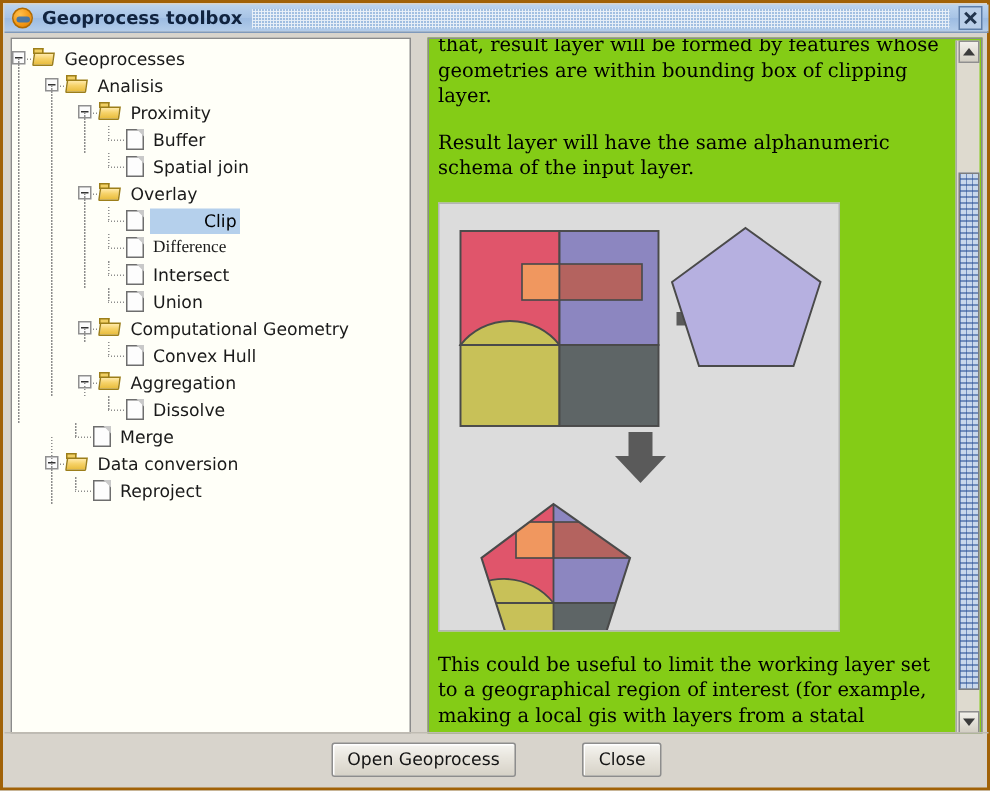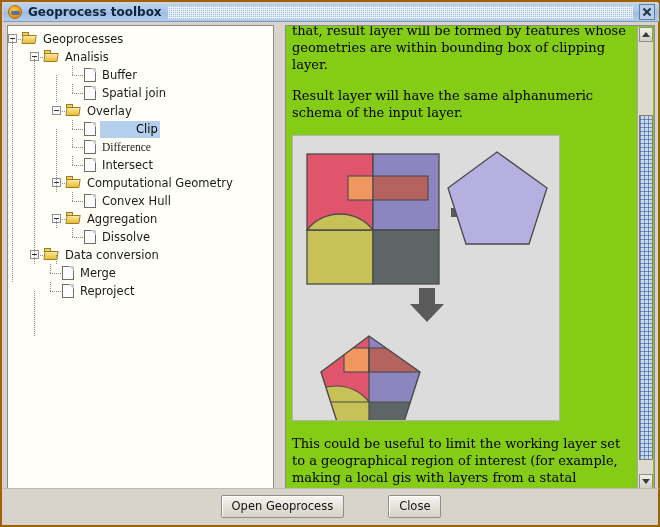--- a/index.html
+++ b/index.html
@@ -276,102 +276,117 @@
           <div class="trow">
             <span class="toggle" style="left: 22px; top: 4px;"></span>
             <span class="hline" style="left: 32px; width: 5px;"></span>
             <span class="ico-folder" style="left: 36px; top: 2px;">
               <span class="ft"></span>
               <span class="fb"></span>
             </span>
             <span class="tlabel" style="left: 55px; top: 1px;">Analisis</span>
           </div>
           <div class="trow">
-            <span class="hline" style="left: 64px; width: 11px;"></span>
-            <span class="elbow" style="left: 64px; top: 0px; height: 10px;"></span>
-            <span class="ico-file" style="left: 76px; top: 2px;"></span>
-            <span class="tlabel" style="left: 92px; top: 1px;">Buffer</span>
-          </div>
-          <div class="trow">
-            <span class="hline" style="left: 64px; width: 11px;"></span>
-            <span class="elbow" style="left: 64px; top: 0px; height: 10px;"></span>
-            <span class="ico-file" style="left: 76px; top: 2px;"></span>
-            <span class="tlabel" style="left: 92px; top: 1px;">Spatial join</span>
-          </div>
-          <div class="trow">
             <span class="toggle" style="left: 44px; top: 4px;"></span>
             <span class="hline" style="left: 54px; width: 5px;"></span>
             <span class="ico-folder" style="left: 58px; top: 2px;">
               <span class="ft"></span>
               <span class="fb"></span>
             </span>
-            <span class="tlabel" style="left: 77px; top: 1px;">Overlay</span>
-          </div>
-          <div class="trow">
-            <span class="hline" style="left: 64px; width: 11px;"></span>
-            <span class="elbow" style="left: 64px; top: 0px; height: 10px;"></span>
-            <span class="ico-file" style="left: 76px; top: 2px;"></span>
-            <span class="tlabel sel" style="left: 92px; top: 1px; padding-left: 36px;">Clip</span>
-          </div>
-          <div class="trow">
-            <span class="hline" style="left: 64px; width: 11px;"></span>
-            <span class="elbow" style="left: 64px; top: 0px; height: 10px;"></span>
-            <span class="ico-file" style="left: 76px; top: 2px;"></span>
-            <span class="tlabel" style="left: 92px; top: 1px; font-family: Liberation Serif, serif;">Difference</span>
-          </div>
-          <div class="trow">
-            <span class="hline" style="left: 64px; width: 11px;"></span>
-            <span class="elbow" style="left: 64px; top: 0px; height: 10px;"></span>
-            <span class="ico-file" style="left: 76px; top: 2px;"></span>
-            <span class="tlabel" style="left: 92px; top: 1px;">Intersect</span>
+            <span class="tlabel" style="left: 77px; top: 1px;">Proximity</span>
+          </div>
+          <div class="trow">
+            <span class="hline" style="left: 64px; width: 11px;"></span>
+            <span class="elbow" style="left: 64px; top: 0px; height: 10px;"></span>
+            <span class="ico-file" style="left: 76px; top: 2px;"></span>
+            <span class="tlabel" style="left: 92px; top: 1px;">Buffer</span>
+          </div>
+          <div class="trow">
+            <span class="hline" style="left: 64px; width: 11px;"></span>
+            <span class="elbow" style="left: 64px; top: 0px; height: 10px;"></span>
+            <span class="ico-file" style="left: 76px; top: 2px;"></span>
+            <span class="tlabel" style="left: 92px; top: 1px;">Spatial join</span>
           </div>
           <div class="trow">
             <span class="toggle" style="left: 44px; top: 4px;"></span>
             <span class="hline" style="left: 54px; width: 5px;"></span>
             <span class="ico-folder" style="left: 58px; top: 2px;">
               <span class="ft"></span>
               <span class="fb"></span>
             </span>
-            <span class="tlabel" style="left: 77px; top: 1px;">Computational Geometry</span>
-          </div>
-          <div class="trow">
-            <span class="hline" style="left: 64px; width: 11px;"></span>
-            <span class="elbow" style="left: 64px; top: 0px; height: 10px;"></span>
-            <span class="ico-file" style="left: 76px; top: 2px;"></span>
-            <span class="tlabel" style="left: 92px; top: 1px;">Convex Hull</span>
+            <span class="tlabel" style="left: 77px; top: 1px;">Overlay</span>
+          </div>
+          <div class="trow">
+            <span class="hline" style="left: 64px; width: 11px;"></span>
+            <span class="elbow" style="left: 64px; top: 0px; height: 10px;"></span>
+            <span class="ico-file" style="left: 76px; top: 2px;"></span>
+            <span class="tlabel sel" style="left: 92px; top: 1px; padding-left: 36px;">Clip</span>
+          </div>
+          <div class="trow">
+            <span class="hline" style="left: 64px; width: 11px;"></span>
+            <span class="elbow" style="left: 64px; top: 0px; height: 10px;"></span>
+            <span class="ico-file" style="left: 76px; top: 2px;"></span>
+            <span class="tlabel" style="left: 92px; top: 1px; font-family: Liberation Serif, serif;">Difference</span>
+          </div>
+          <div class="trow">
+            <span class="hline" style="left: 64px; width: 11px;"></span>
+            <span class="elbow" style="left: 64px; top: 0px; height: 10px;"></span>
+            <span class="ico-file" style="left: 76px; top: 2px;"></span>
+            <span class="tlabel" style="left: 92px; top: 1px;">Intersect</span>
+          </div>
+          <div class="trow">
+            <span class="hline" style="left: 64px; width: 11px;"></span>
+            <span class="elbow" style="left: 64px; top: 0px; height: 10px;"></span>
+            <span class="ico-file" style="left: 76px; top: 2px;"></span>
+            <span class="tlabel" style="left: 92px; top: 1px;">Union</span>
           </div>
           <div class="trow">
             <span class="toggle" style="left: 44px; top: 4px;"></span>
             <span class="hline" style="left: 54px; width: 5px;"></span>
             <span class="ico-folder" style="left: 58px; top: 2px;">
               <span class="ft"></span>
               <span class="fb"></span>
             </span>
+            <span class="tlabel" style="left: 77px; top: 1px;">Computational Geometry</span>
+          </div>
+          <div class="trow">
+            <span class="hline" style="left: 64px; width: 11px;"></span>
+            <span class="elbow" style="left: 64px; top: 0px; height: 10px;"></span>
+            <span class="ico-file" style="left: 76px; top: 2px;"></span>
+            <span class="tlabel" style="left: 92px; top: 1px;">Convex Hull</span>
+          </div>
+          <div class="trow">
+            <span class="toggle" style="left: 44px; top: 4px;"></span>
+            <span class="hline" style="left: 54px; width: 5px;"></span>
+            <span class="ico-folder" style="left: 58px; top: 2px;">
+              <span class="ft"></span>
+              <span class="fb"></span>
+            </span>
             <span class="tlabel" style="left: 77px; top: 1px;">Aggregation</span>
           </div>
           <div class="trow">
             <span class="hline" style="left: 64px; width: 11px;"></span>
             <span class="elbow" style="left: 64px; top: 0px; height: 10px;"></span>
             <span class="ico-file" style="left: 76px; top: 2px;"></span>
             <span class="tlabel" style="left: 92px; top: 1px;">Dissolve</span>
-          </div>
-          <div class="trow">
-            <span class="toggle" style="left: 22px; top: 4px;"></span>
-            <span class="hline" style="left: 32px; width: 5px;"></span>
-            <span class="ico-folder" style="left: 36px; top: 2px;">
-              <span class="ft"></span>
-              <span class="fb"></span>
-            </span>
-            <span class="tlabel" style="left: 55px; top: 1px;">Data conversion</span>
           </div>
           <div class="trow">
             <span class="hline" style="left: 42px; width: 11px;"></span>
             <span class="elbow" style="left: 42px; top: 0px; height: 10px;"></span>
             <span class="ico-file" style="left: 54px; top: 2px;"></span>
             <span class="tlabel" style="left: 70px; top: 1px;">Merge</span>
+          </div>
+          <div class="trow">
+            <span class="toggle" style="left: 22px; top: 4px;"></span>
+            <span class="hline" style="left: 32px; width: 5px;"></span>
+            <span class="ico-folder" style="left: 36px; top: 2px;">
+              <span class="ft"></span>
+              <span class="fb"></span>
+            </span>
+            <span class="tlabel" style="left: 55px; top: 1px;">Data conversion</span>
           </div>
           <div class="trow">
             <span class="hline" style="left: 42px; width: 11px;"></span>
             <span class="elbow" style="left: 42px; top: 0px; height: 10px;"></span>
             <span class="ico-file" style="left: 54px; top: 2px;"></span>
             <span class="tlabel" style="left: 70px; top: 1px;">Reproject</span>
           </div>
           <span class="vline" style="left: 4px; top: 13px; height: 243px; position: absolute;"></span>
           <span class="vline" style="left: 26px; top: 31px; height: 207px; position: absolute;"></span>
           <span class="vline" style="left: 48px; top: 49px; height: 27px; position: absolute;"></span>

